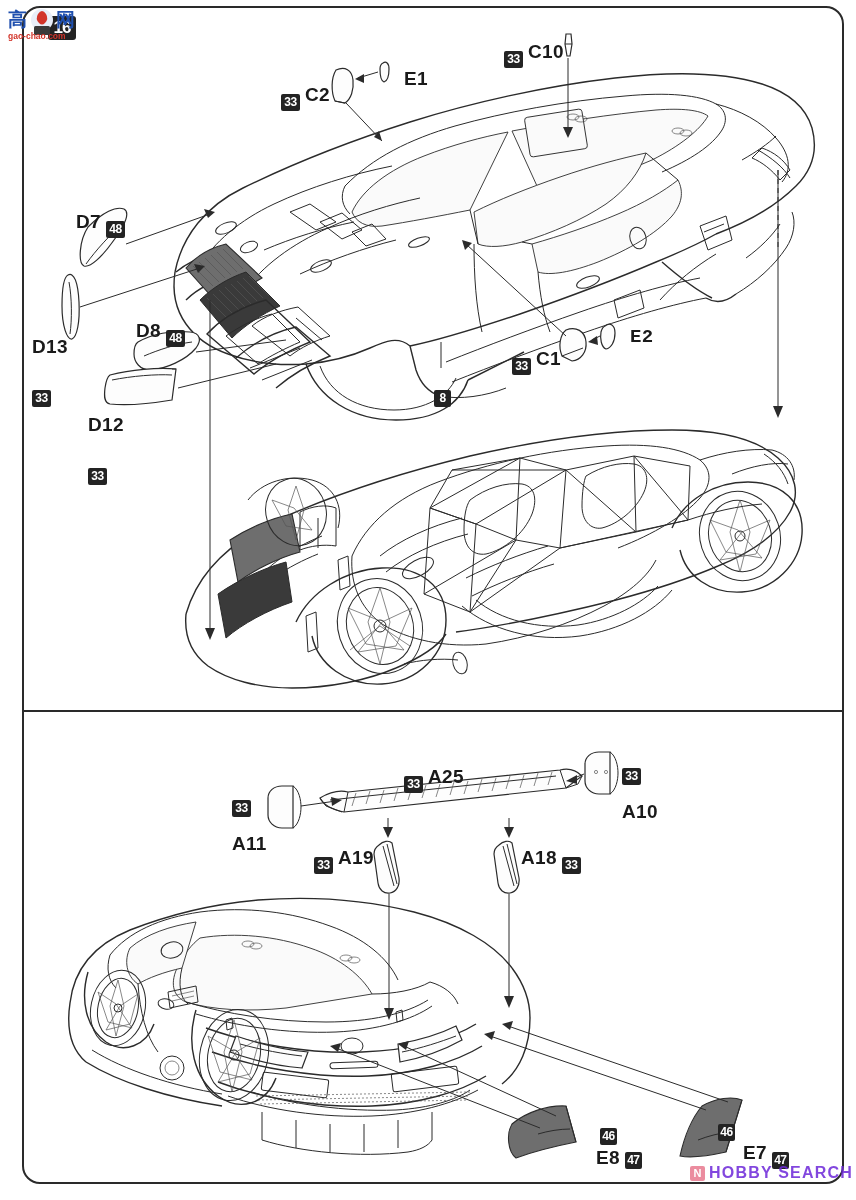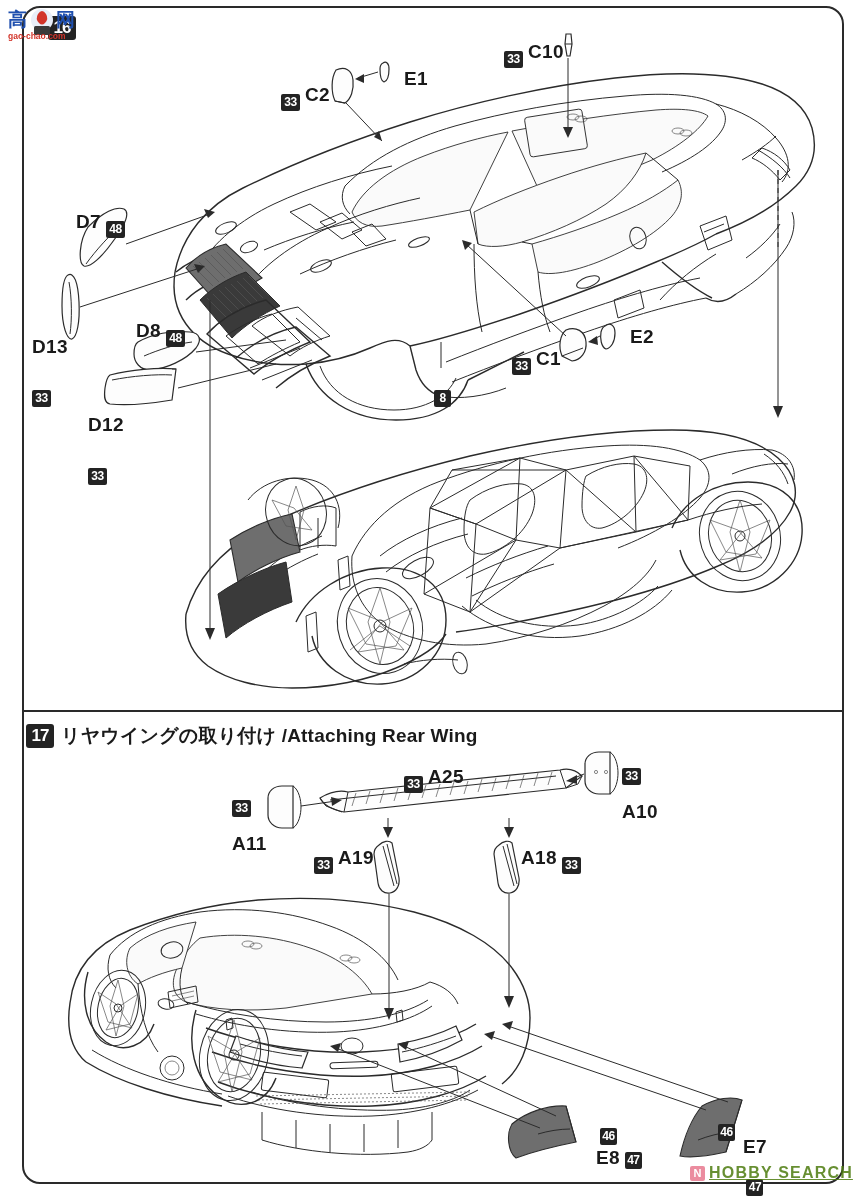--- a/index.html
+++ b/index.html
@@ -25,21 +25,21 @@
   .lbl.col{flex-direction:column;gap:16px;align-items:flex-start;}
   .tag{display:inline-flex;align-items:center;justify-content:center;background:#232323;color:#fff;
     font-size:12px;font-weight:bold;line-height:1;padding:2px 2px 3px 2px;border-radius:2px;
     min-width:15px;letter-spacing:-.5px;margin-top:16px;}
   .tag.sq{min-width:13px;}
 
   
   .wm-top{position:absolute;left:8px;top:6px;width:72px;height:38px;}
   .wm-bot{position:absolute;left:690px;top:1164px;display:flex;align-items:center;gap:4px;
     opacity:.85;}
-  .wm-bot .wtext{font-size:16px;font-weight:bold;color:#4d7c0f;letter-spacing:1.2px;text-decoration:underline;}
+  .wm-bot .wtext{font-size:16px;font-weight:bold;color:#6d28d9;letter-spacing:1.2px;}
   .wm-bot .wmark{width:15px;height:15px;background:#e8798f;border-radius:2px;
     display:flex;align-items:center;justify-content:center;color:#fff;font-size:11px;font-weight:bold;}
 
   svg.art{position:absolute;left:0;top:0;width:856px;height:1200px;overflow:visible;}
   .ln{fill:none;stroke:#2b2b2b;stroke-width:1;}
   .ln2{fill:none;stroke:#2b2b2b;stroke-width:1.4;}
   .thin{fill:none;stroke:#555;stroke-width:.7;}
   .part{fill:#fdfdfd;stroke:#2b2b2b;stroke-width:1.2;}
   .dark{fill:#6e6e6e;stroke:#2b2b2b;stroke-width:1.1;}
   .darker{fill:#3a3a3a;stroke:#2b2b2b;stroke-width:1;}
@@ -561,24 +561,20 @@
       </g>
     </g>
   </svg>
 
   <div class="page-frame"></div>
 
   <div class="step-head" style="left:48px;top:16px;">
     <span class="step-num">16</span>
   </div>
 
-  <div class="step-head" style="left:26px;top:723px;">
-    <span class="step-num">17</span>
-    <span class="step-title">リヤウイングの取り付け /Attaching Rear Wing</span>
-  </div>
 
   <div class="divider"></div>
 
   <div class="lbl" style="left:281px;top:78px;">
     <span class="tag">33</span>
     <span>C2</span>
   </div>
 
   <div class="lbl" style="left:404px;top:68px;">
     <span>E1</span>
@@ -607,21 +603,21 @@
   <div class="lbl col" style="left:88px;top:414px;">
     <span>D12</span>
     <span class="tag">33</span>
   </div>
 
   <div class="lbl" style="left:512px;top:342px;">
     <span class="tag">33</span>
     <span>C1</span>
   </div>
 
-  <div class="lbl" style="left:630px;top:326px;">
+  <div class="lbl" style="left:630px;top:326px;font-family:Liberation Mono, monospace;">
     <span>E2</span>
   </div>
 
   <div class="lbl" style="left:434px;top:374px;">
     <span class="tag sq">8</span>
   </div>
 
   <div class="lbl" style="left:404px;top:760px;">
     <span class="tag">33</span>
     <span>A25</span>
@@ -651,21 +647,21 @@
     <span class="tag sq">46</span>
   </div>
   <div class="lbl" style="left:596px;top:1136px;align-items:flex-end;">
     <span>E8</span>
     <span class="tag sq">47</span>
   </div>
 
   <div class="lbl" style="left:718px;top:1108px;">
     <span class="tag sq">46</span>
   </div>
-  <div class="lbl" style="left:743px;top:1136px;flex-direction:column;">
+  <div class="lbl" style="left:743px;top:1136px;">
     <span>E7</span>
     <span class="tag sq">47</span>
   </div>
 
   <div class="wm-top">
     <svg viewBox="0 0 72 38" width="72" height="38">
       <text x="0" y="20" font-family="Liberation Sans, sans-serif" font-size="19" font-weight="bold" fill="#1f4fae">高</text>
       <circle cx="34" cy="14" r="11" fill="#e8eef8"></circle>
       <path d="M30 8 q4 -6 8 0 q3 5 -1 9 q-3 3 -6 0 q-4 -4 -1 -9z" fill="#d2342a"></path>
       <rect x="26" y="20" width="16" height="9" rx="1.5" fill="#3a3a3a"></rect>

